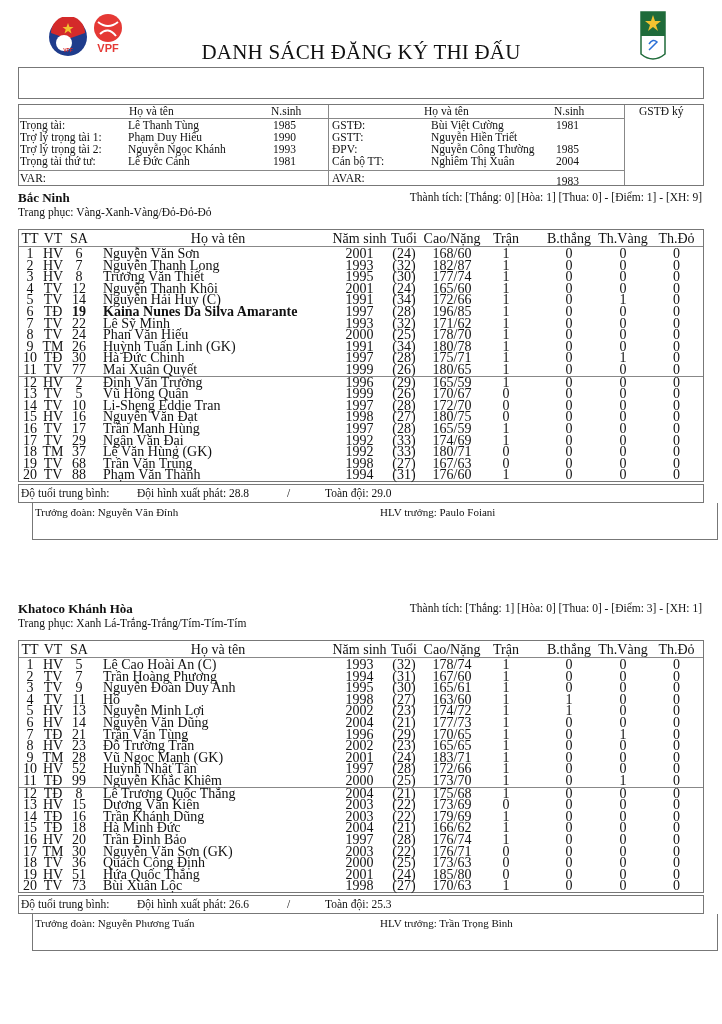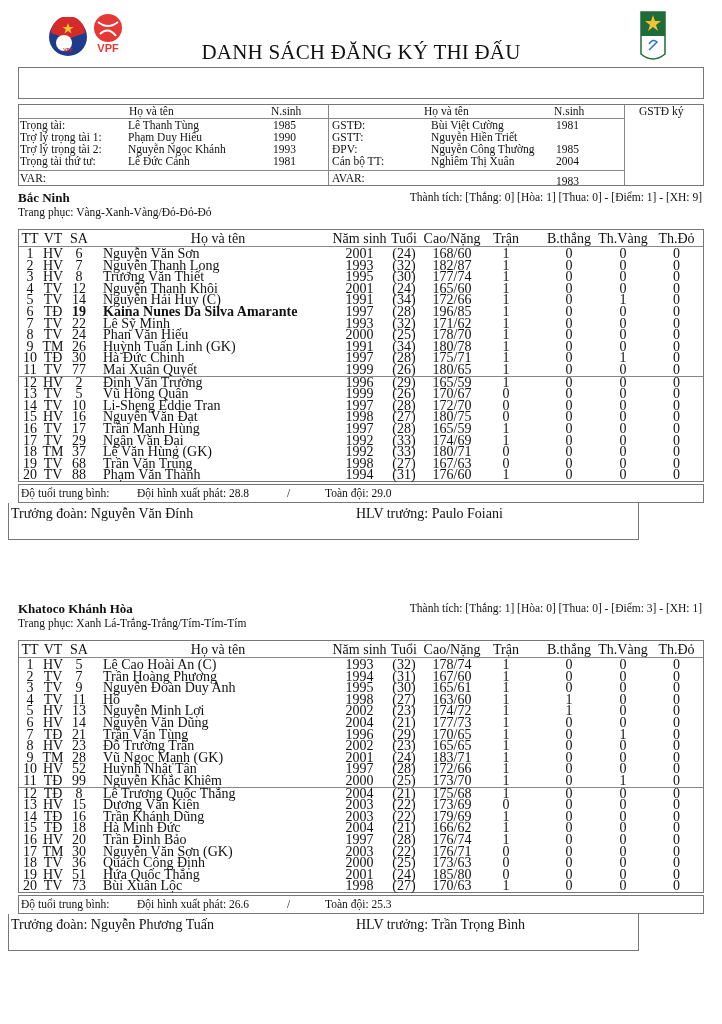--- a/index.html
+++ b/index.html
@@ -42,21 +42,21 @@
   .c-age { left: 368px; width: 34px; text-align: center; }
   .c-hw { left: 403px; width: 60px; text-align: center; }
   .c-m { left: 465px; width: 44px; text-align: center; }
   .c-g { left: 520px; width: 60px; text-align: center; }
   .c-y { left: 579px; width: 50px; text-align: center; }
   .c-r { left: 635px; width: 45px; text-align: center; }
   .bold { font-weight: bold; }
 
   .sumbox { left: 18px; width: 686px; border: 1px solid #777; height: 19px; line-height: 17px; font-size: 11.5px; }
   .sumbox span { position: absolute; top: 0; white-space: nowrap; }
-  .staffbox { left: 8px; width: 631px; border: 1px solid #777; border-top: none; height: 37px; font-size: 14px; }
+  .staffbox { left: 32px; width: 686px; border: 1px solid #777; border-top: none; height: 37px; font-size: 11px; }
   .staffbox span { position: absolute; top: 3px; white-space: nowrap; }
 </style>
 </head>
 <body>
 
 <div class="abs logo-vff">
   <svg width="40" height="40" viewBox="0 0 40 40">
     <circle cx="20" cy="20" r="19" fill="#1f3c8c"></circle>
     <path d="M3 16 A17 17 0 0 1 37 16 L20 22 Z" fill="#d42a2a"></path>
     <polygon points="20,6 21.5,10 25.5,10 22.3,12.5 23.5,16.5 20,14 16.5,16.5 17.7,12.5 14.5,10 18.5,10" fill="#f2c230"></polygon>

